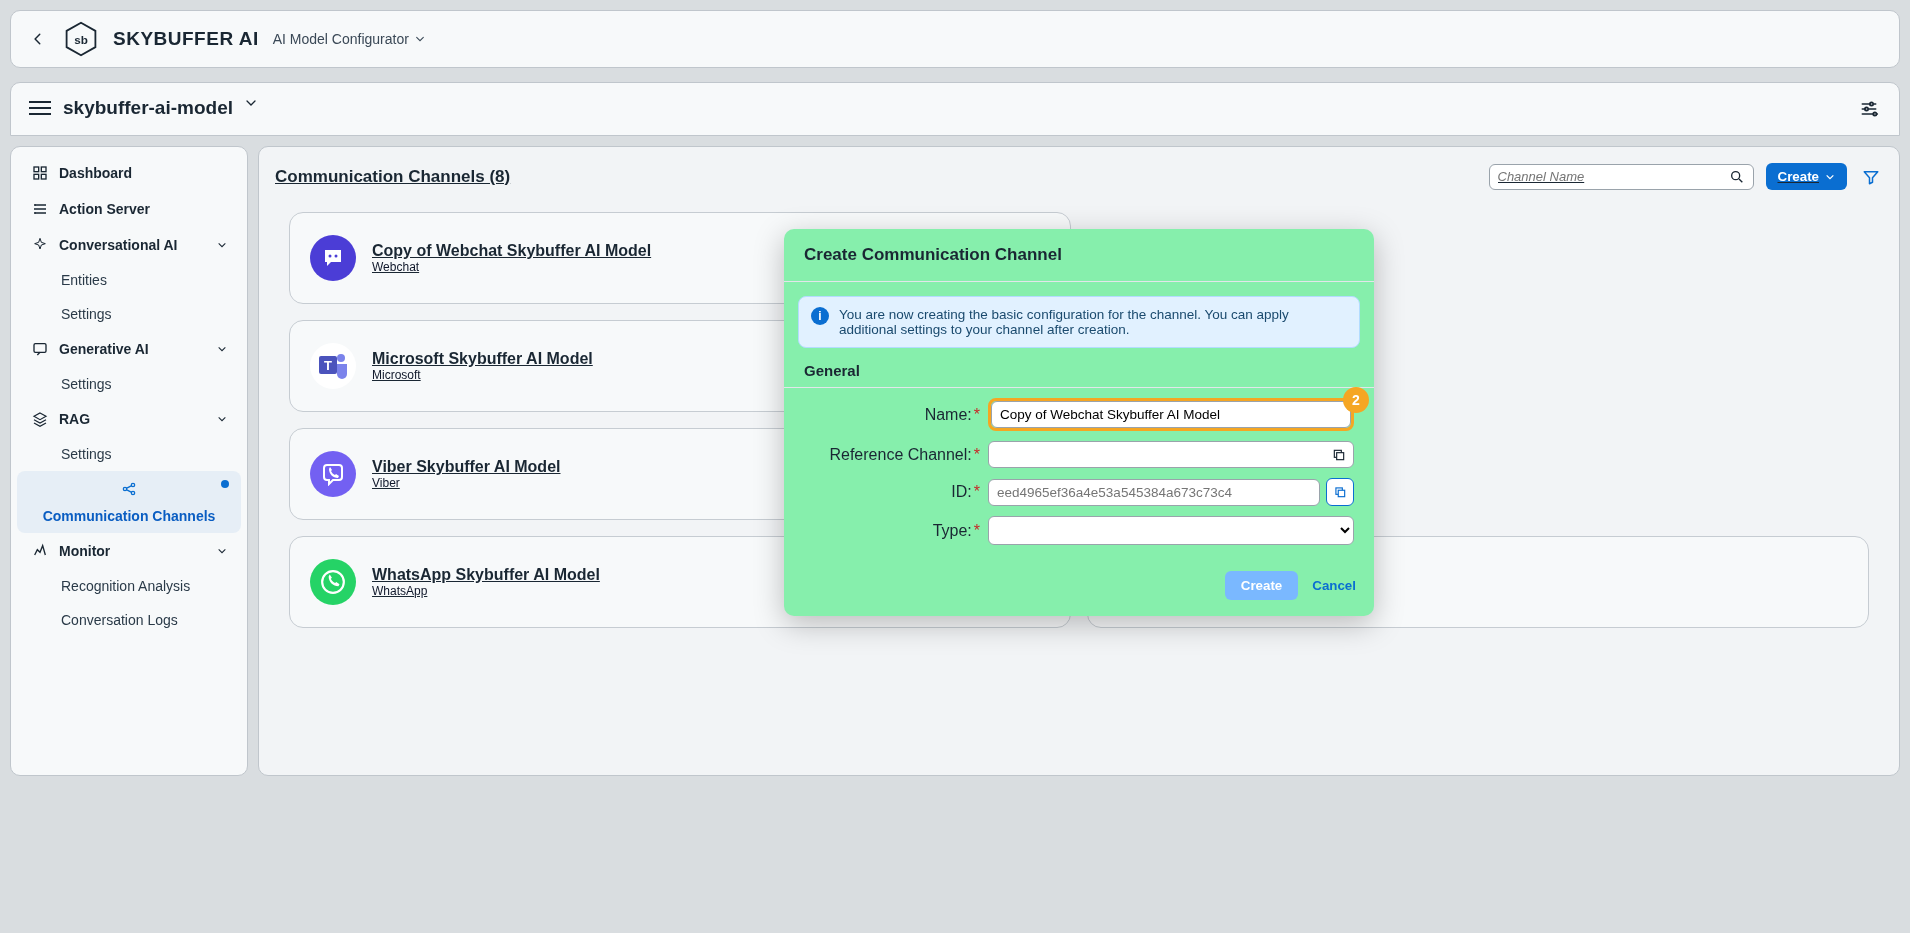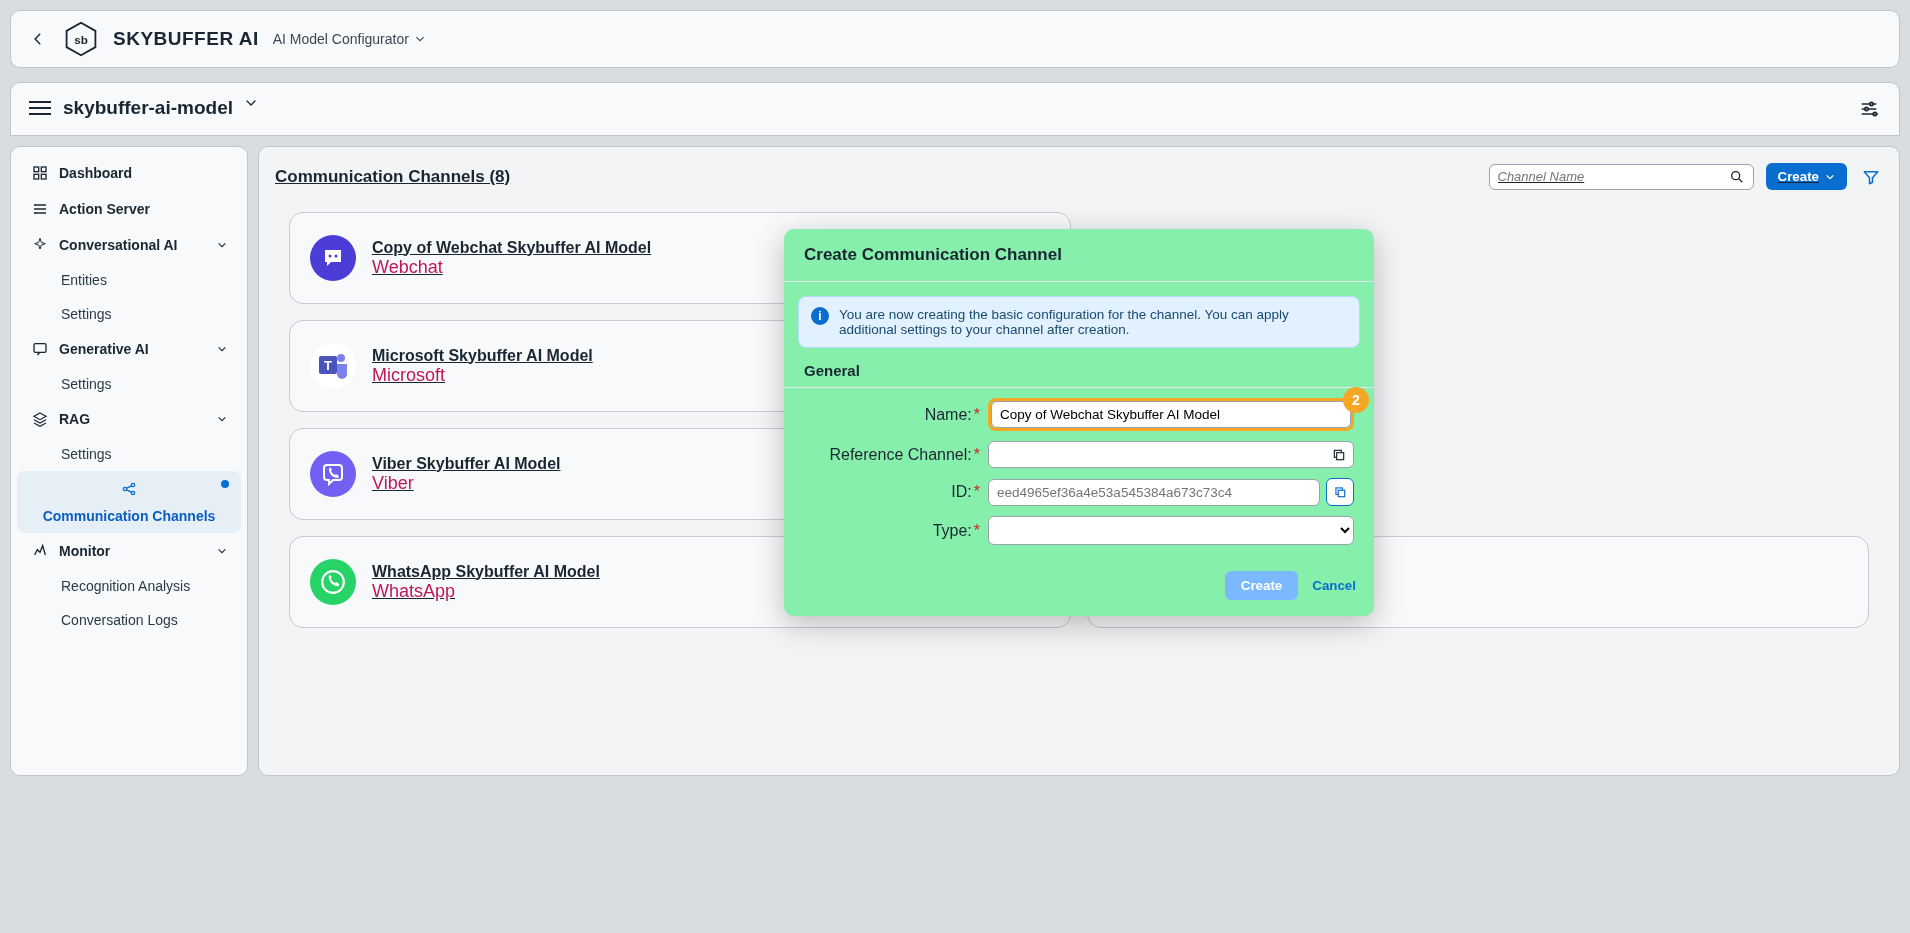--- a/index.html
+++ b/index.html
@@ -103,21 +103,21 @@
   background:#f7f9fa; border:1px solid #c6ccd2; border-radius:14px;
   display:flex; align-items:center; gap:16px; padding: 18px 20px; min-height:92px;
 }
 .card-icon { width:46px; height:46px; border-radius:50%; display:flex; align-items:center; justify-content:center; color:#fff; flex-shrink:0;}
 .ic-webchat { background:#4b3dd6; }
 .ic-teams { background:#fff; }
 .ic-viber { background:#7360f2; }
 .ic-whatsapp { background:#25d366; }
 .ic-zoom { background:#2d8cff; }
 .card-title { font-weight:700; font-size:16px; }
-.card-sub { color:#be185d; font-size:18px; }
+.card-sub { color:#0f172a; font-size:12px; }
 
 
 .modal {
   position:absolute; top:82px; left: 50%; transform: translateX(-50%);
   width: 590px; background:#86efac; border-radius:10px;
   box-shadow: 0 8px 30px rgba(0,0,0,0.25);
   overflow:hidden;
 }
 .modal-header { padding: 16px 20px; font-weight:700; font-size:17px; border-bottom:1px solid #e2e6ea; }
 .modal-body { padding: 14px 14px 6px 14px; }

